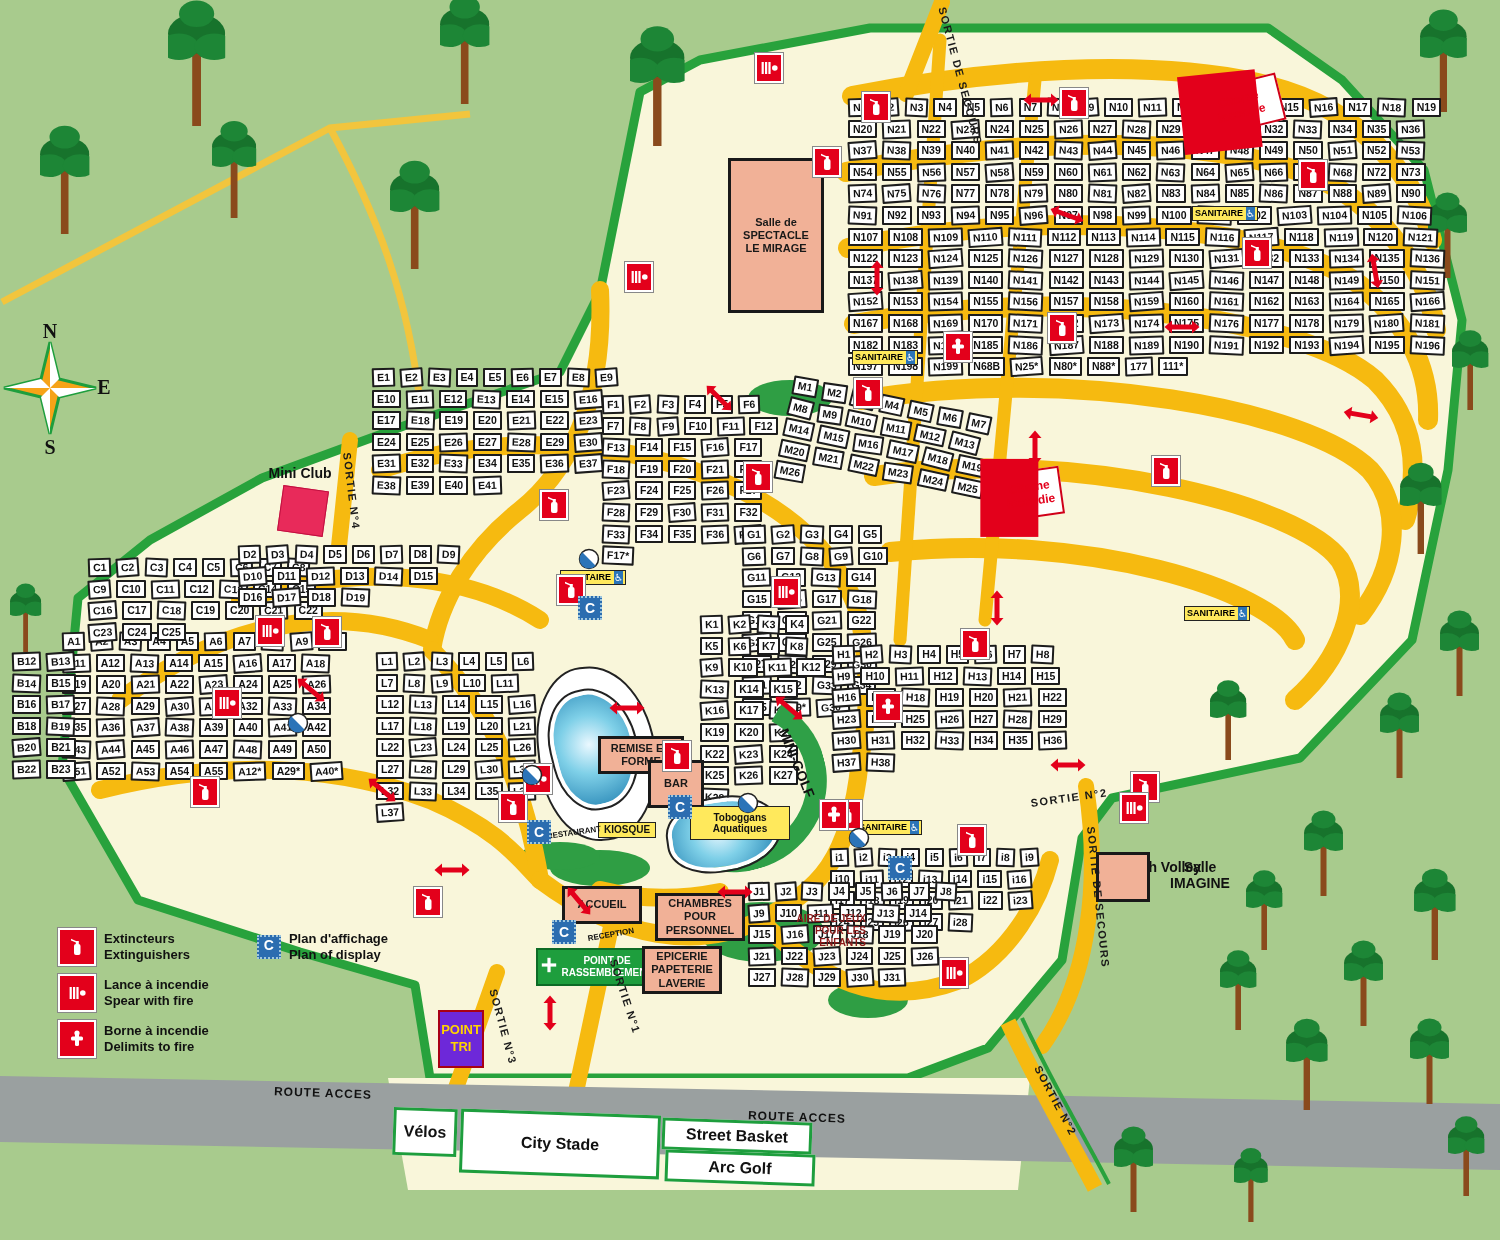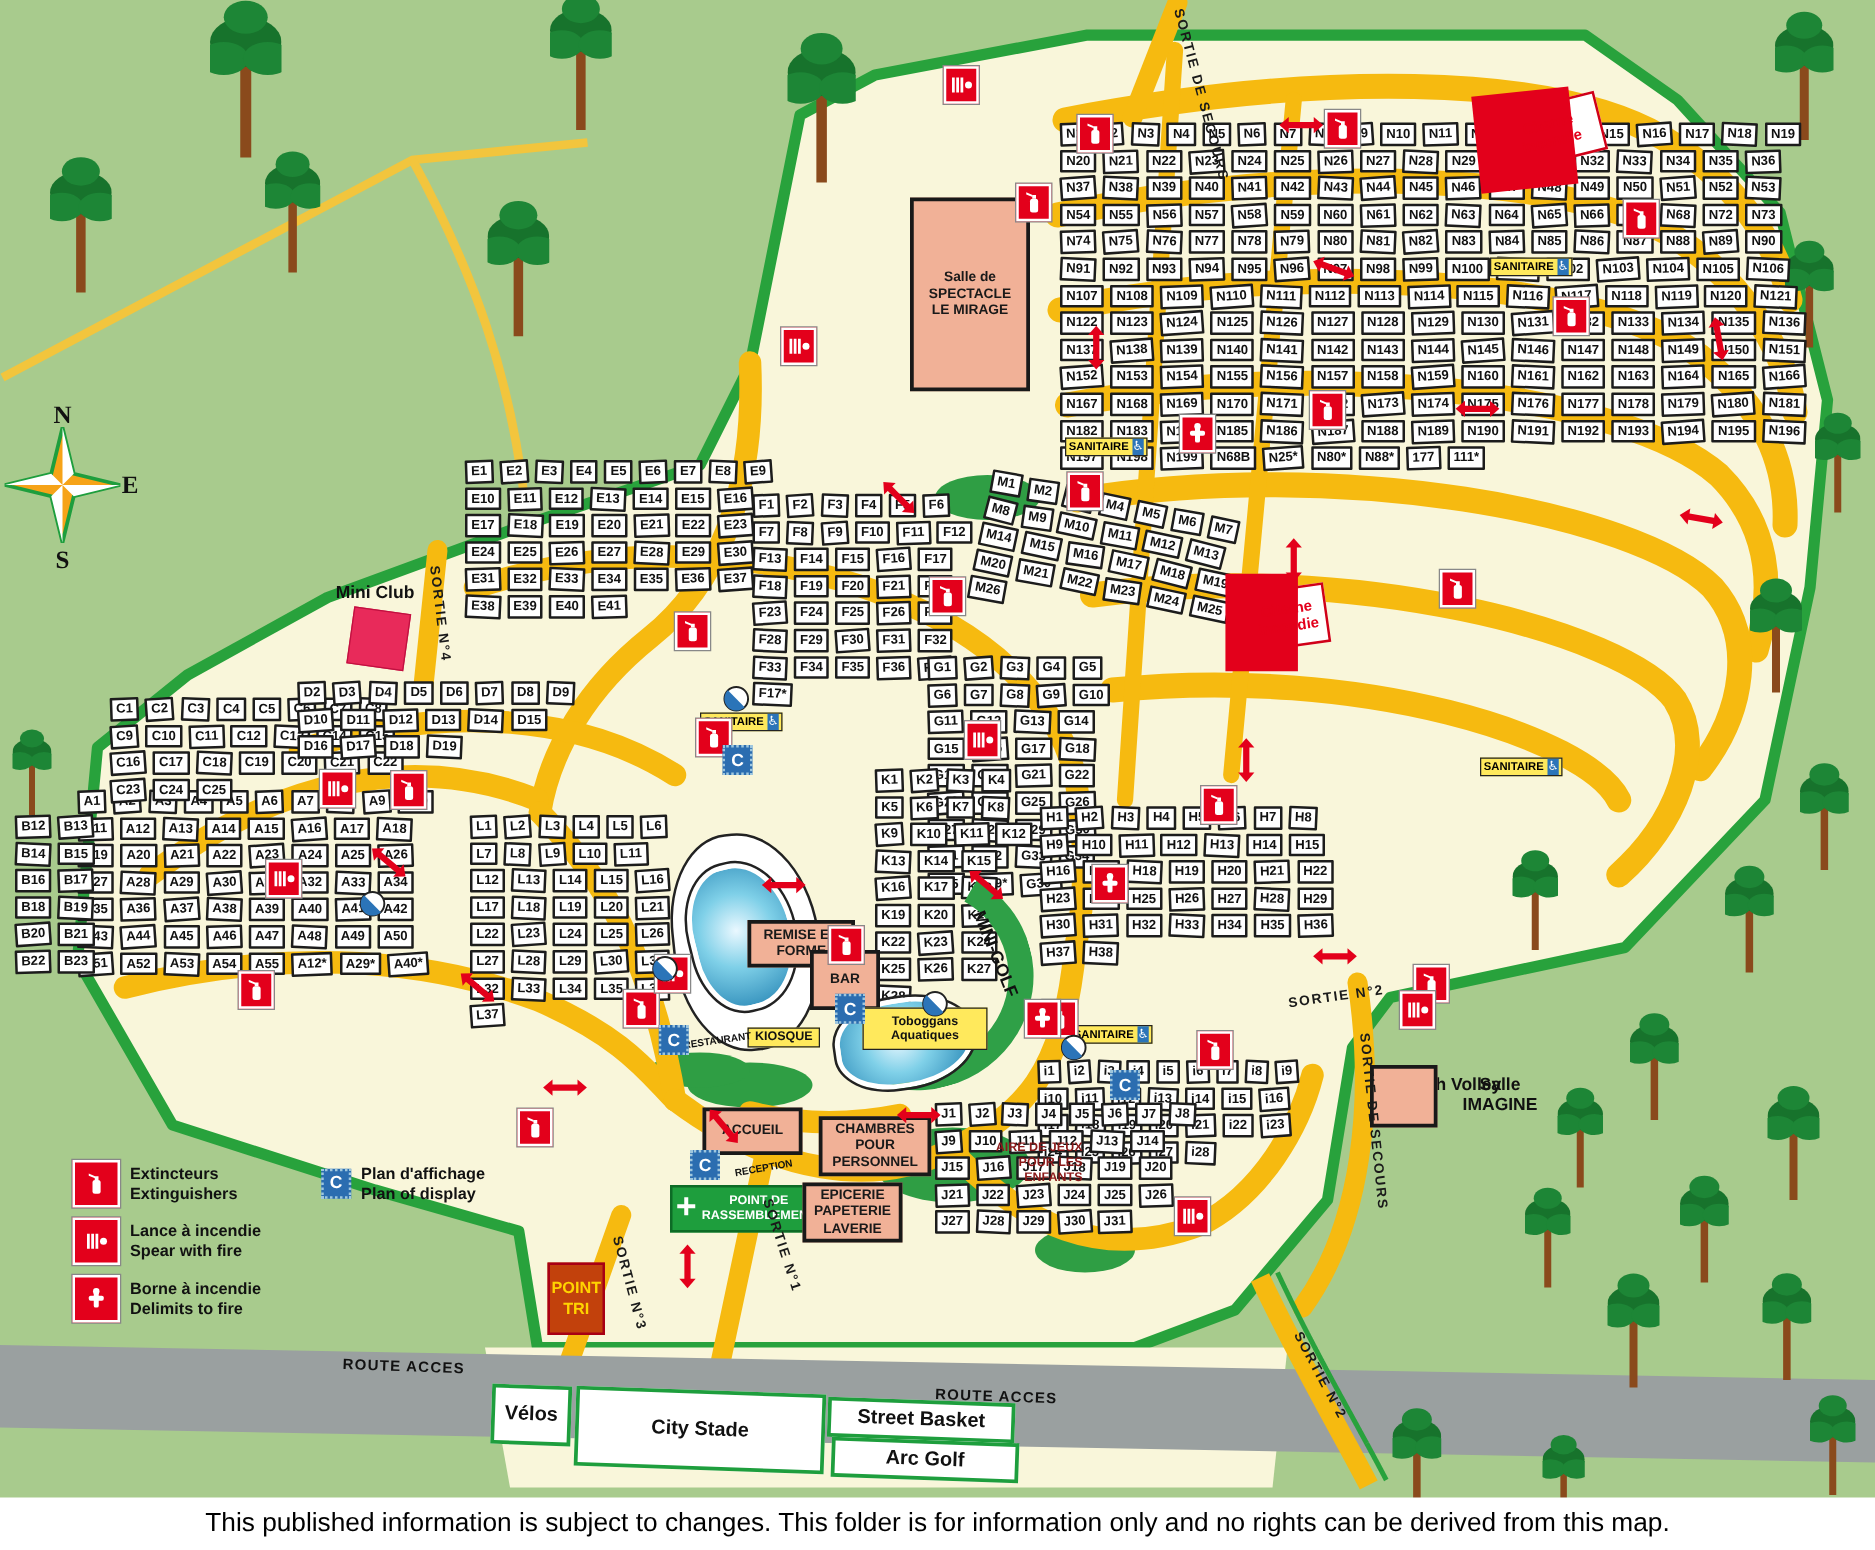--- a/index.html
+++ b/index.html
@@ -16,21 +16,21 @@
   
   .fac{position:absolute;box-sizing:border-box;z-index:3;display:flex;flex-direction:column;
        align-items:center;justify-content:center;text-align:center;transform-origin:center;}
   .f-building{background:#f1b197;border:3px solid #191919;color:#191919;font:bold 11px/1.2 "Liberation Sans",sans-serif;}
   .f-pink-square{background:#e82a5a;border:1px solid #c01040;}
   .f-yellow-label{background:#ffe95c;border:1px solid #222;font:bold 10px/1.15 "Liberation Sans",sans-serif;color:#111;padding:1px 3px;}
   .f-plain-label{font:bold 14px/1.15 "Liberation Sans",sans-serif;color:#111;white-space:nowrap;}
   .f-plain-label-small{font:bold 8px/1.1 "Liberation Sans",sans-serif;color:#111;white-space:nowrap;}
   .f-green-box{background:#1e9e3d;color:#fff;border:2px solid #0d6b26;font:bold 10px/1.25 "Liberation Sans",sans-serif;flex-direction:row;gap:4px;padding:2px;}
   .f-darkred-label{color:#8b1a1a;font:bold 10px/1.2 "Liberation Sans",sans-serif;}
-  .f-red-box{background:#c2410c;border:2px solid #a80014;color:#ffd400;font:bold 13px/1.3 "Liberation Sans",sans-serif;}
+  .f-red-box{background:#6d28d9;border:2px solid #a80014;color:#ffd400;font:bold 13px/1.3 "Liberation Sans",sans-serif;}
   .f-citerne{background:#fff;border:2px solid #d00018;color:#e3001b;font:bold 12px/1.2 "Liberation Sans",sans-serif;}
   .f-citerne::before{content:"";position:absolute;left:-20px;top:-16px;right:22px;bottom:-18px;background:#e3001b;z-index:-1;transform:rotate(8deg);}
   .f-sanitaire{background:#ffe95c;border:1px solid #222;font:bold 9px/1.1 "Liberation Sans",sans-serif;flex-direction:row;gap:3px;padding:1px 3px;}
   .handicap{display:inline-block;width:13px;height:13px;background:#2b74b8;color:#fff;
             font:bold 10px/13px "DejaVu Sans",sans-serif;text-align:center;}
   .f-sport-box{background:#fff;border:3px solid #1e9e3d;color:#111;font:bold 16px/1.2 "Liberation Sans",sans-serif;}
   .f-road-label{color:#111;font:bold 12px/1.2 "Liberation Sans",sans-serif;letter-spacing:1px;white-space:nowrap;}
   .f-pool-white{background:#fff;border:2px solid #222;border-radius:45% 55% 50% 50%;z-index:2;}
   .f-pool-blue{background:radial-gradient(circle at 45% 45%, #eaf8ff 0%, #7fd0e8 40%, #1f7fb0 100%);
                border:4px solid #fff;outline:2px solid #222;border-radius:48% 52% 55% 45%;z-index:2;}
@@ -1521,14 +1521,13 @@
         <span class="leg-icon">
           <span class="mk-cbadge">C</span>
         </span>
         <div class="leg-text">
           <div>Plan d'affichage</div>
           <div>Plan of display</div>
         </div>
       </div>
     </div>
 
-  <div class="footer">This published information is subject to changes. This folder is for information only and no rights can be derived from this map.</div>
 </div>
 
 </body></html>

